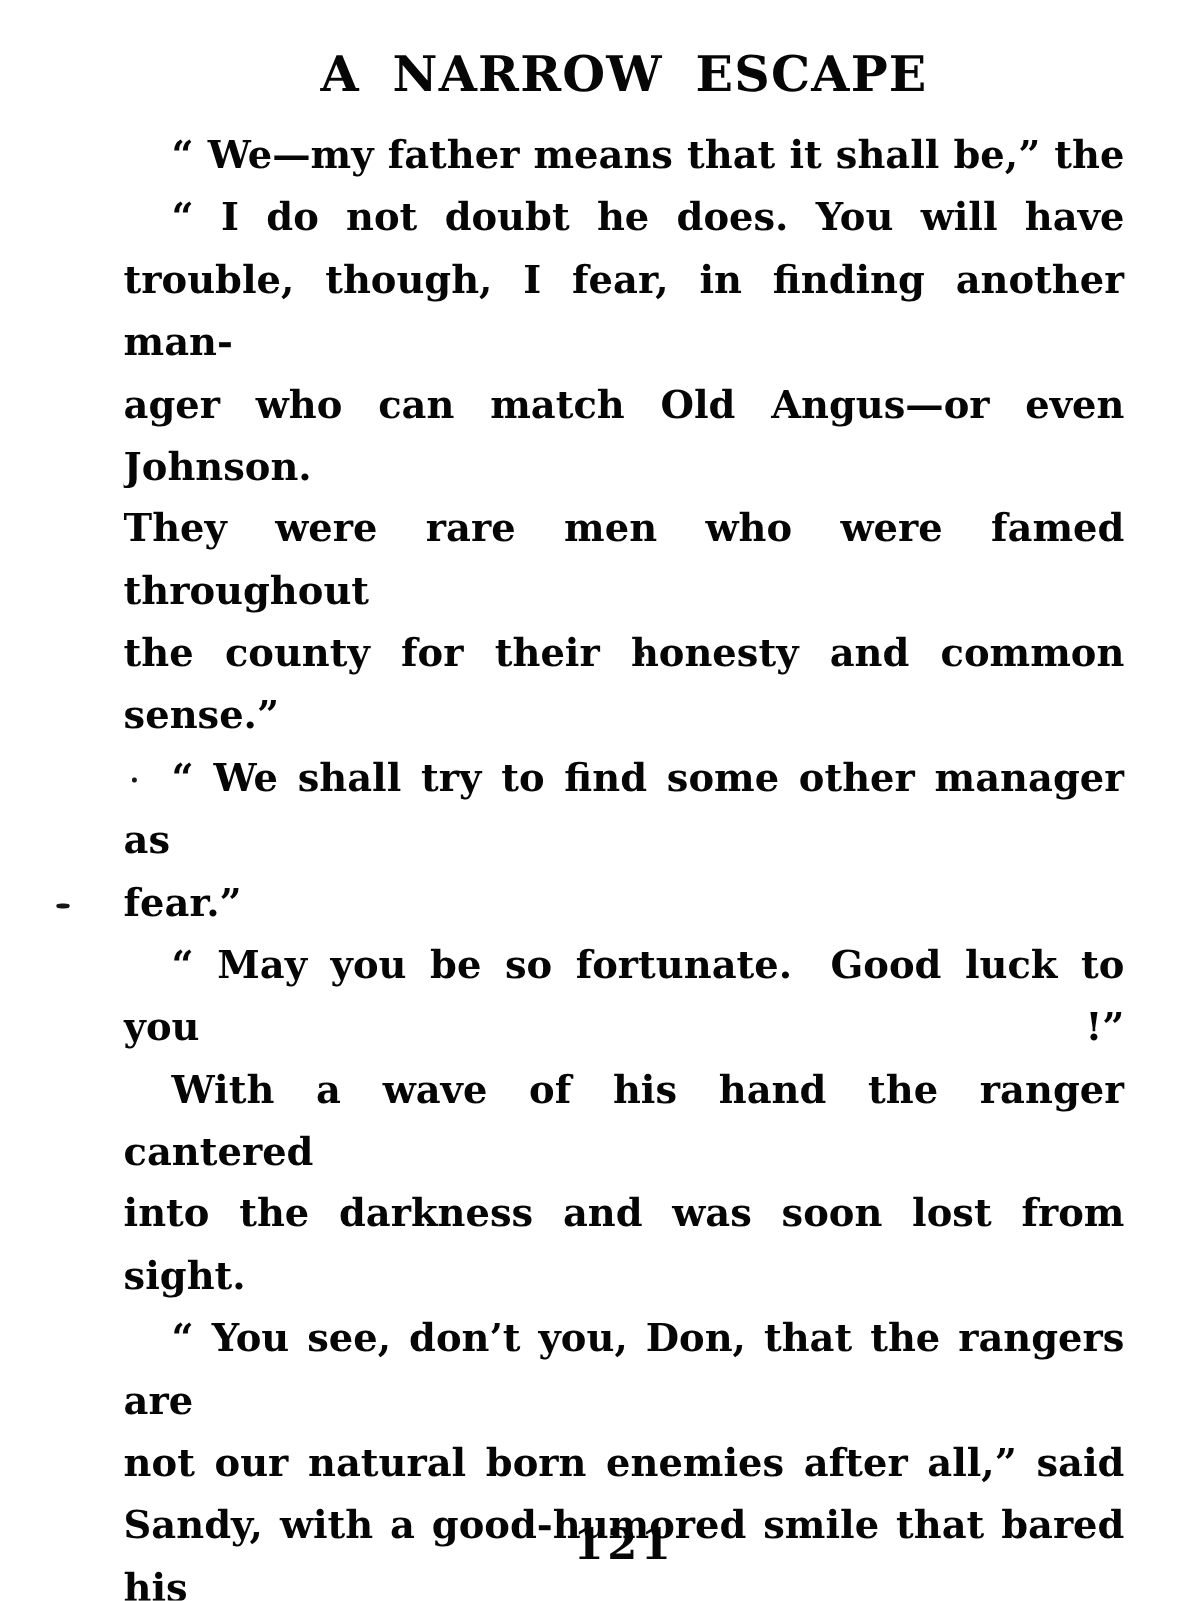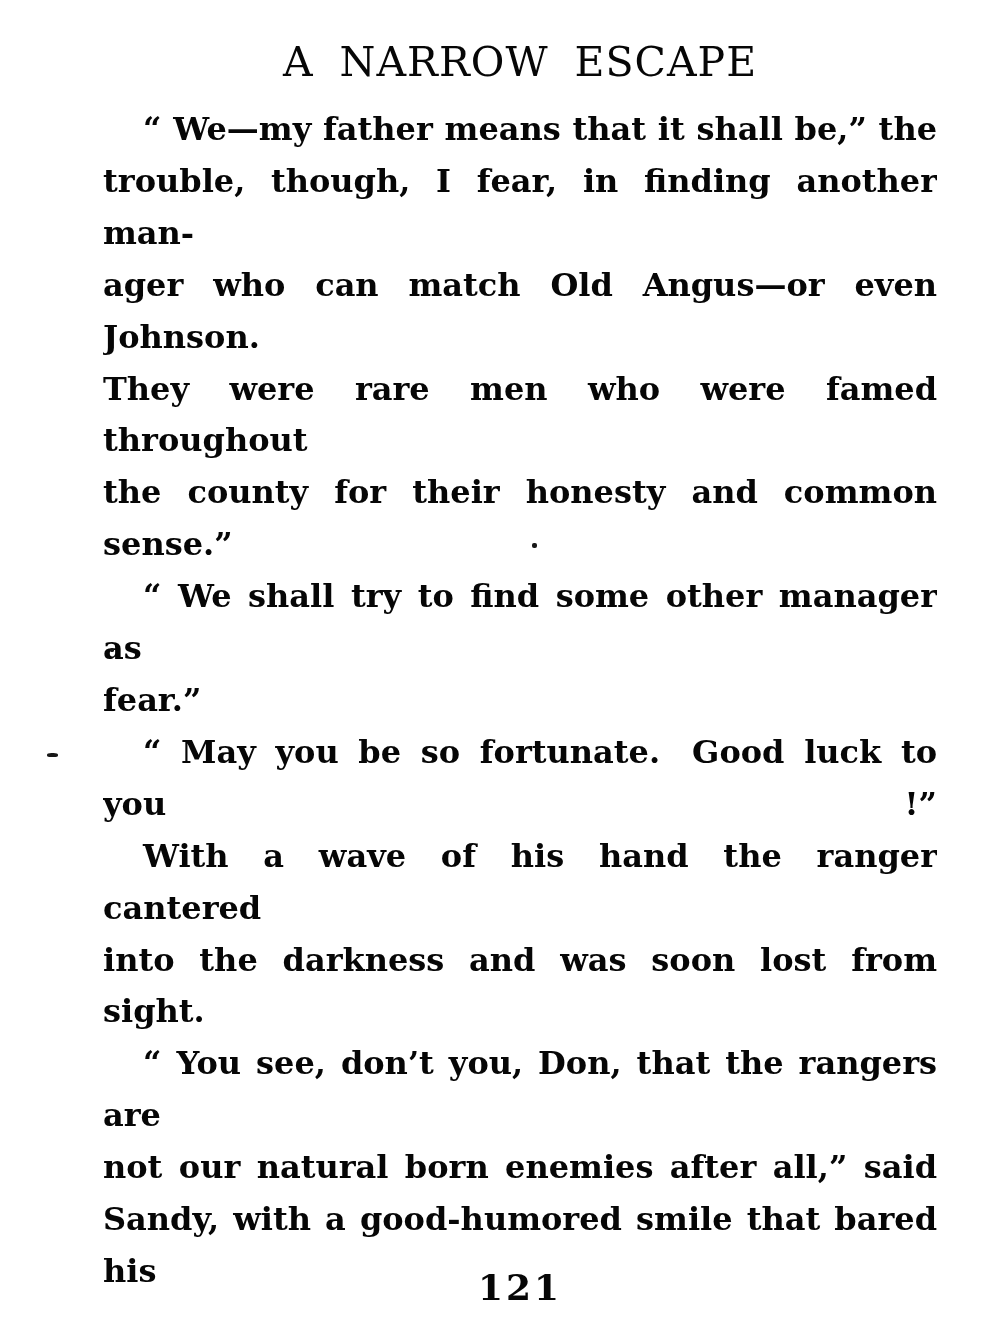--- a/index.html
+++ b/index.html
@@ -16,21 +16,21 @@
     font-family: "DejaVu Serif", serif;
     overflow: hidden;
   }
   .running-head {
     position: absolute;
     top: 38px;
     left: 103px;
     width: 834px;
     text-align: center;
     font-size: 41px;
-    font-weight: 400;
+    font-weight: 700;
     letter-spacing: 1px;
     word-spacing: 12px;
     white-space: nowrap;
   }
   .body-text {
     position: absolute;
     top: 104px;
     left: 103px;
     width: 834px;
     font-size: 32px;
@@ -67,20 +67,21 @@
   }
 </style>
 </head>
 <body>
 
 <div class="page">
   <div class="running-head">A NARROW ESCAPE</div>
 
   <div class="body-text">
       <div class="line first">“ We—my father means that it shall be,” the</div>
+      <div class="line first">“ I do not doubt he does.  You will have</div>
       <div class="line">trouble, though, I fear, in finding another man-</div>
       <div class="line">ager who can match Old Angus—or even Johnson.</div>
       <div class="line">They were rare men who were famed throughout</div>
       <div class="line last">the county for their honesty and common sense.”</div>
       <div class="line first">“ We shall try to find some other manager as</div>
       <div class="line last">fear.”</div>
       <div class="line first">“ May you be so fortunate.  Good luck to you !”</div>
       <div class="line first">With a wave of his hand the ranger cantered</div>
       <div class="line last">into the darkness and was soon lost from sight.</div>
       <div class="line first">“ You see, don’t you, Don, that the rangers are</div>

